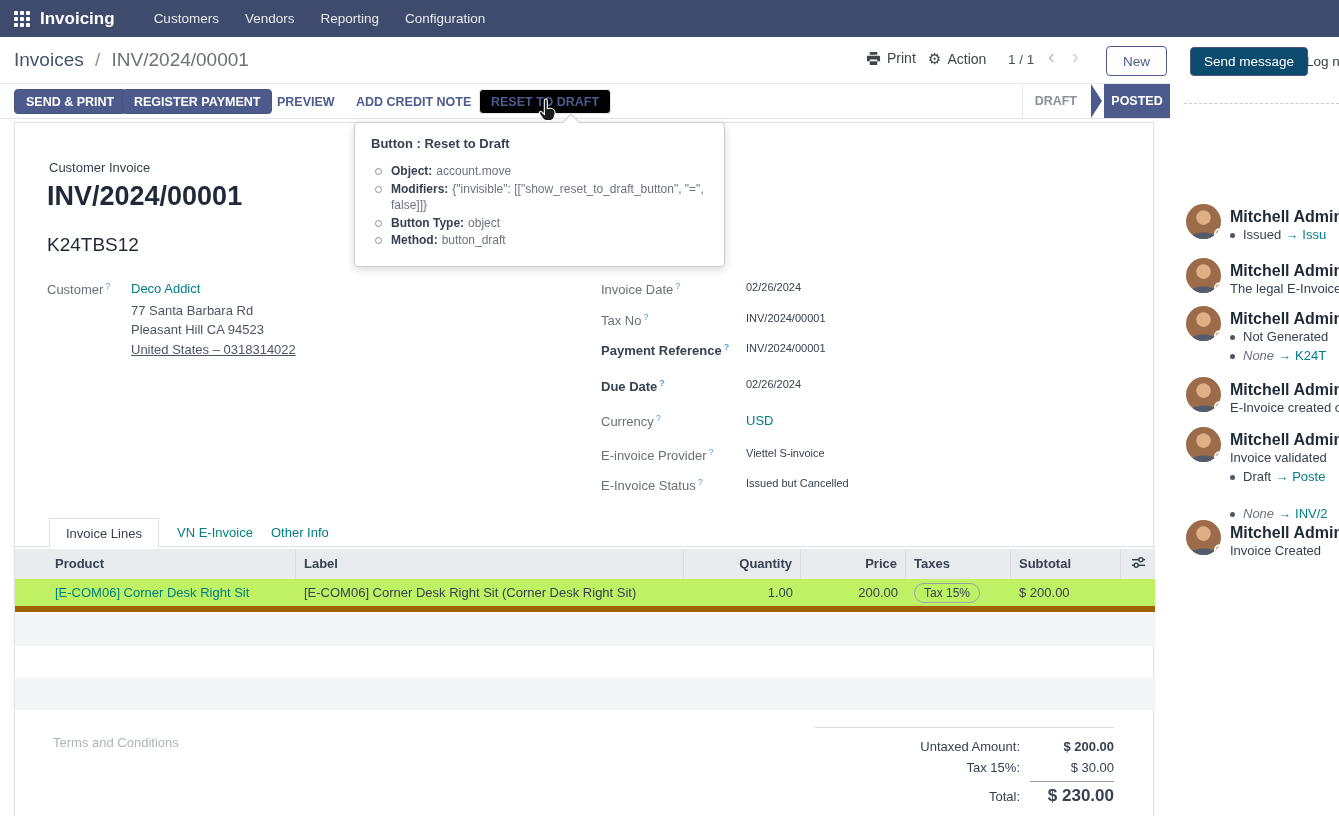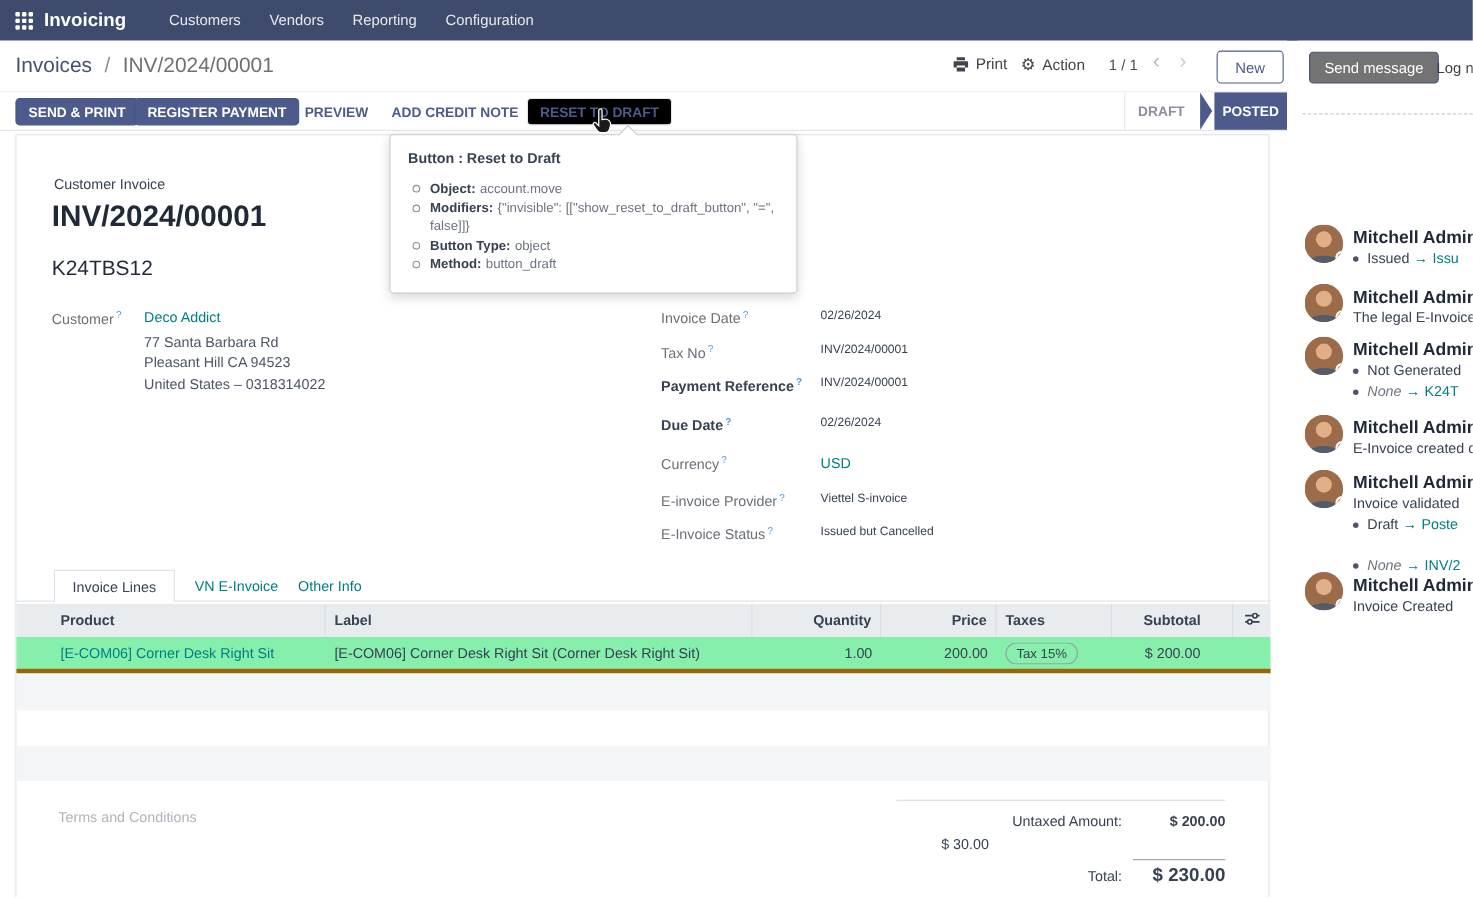--- a/index.html
+++ b/index.html
@@ -25,21 +25,21 @@
   .cp-action { left:928px; }
   .gear-glyph { font-size:15px; color:#3f454c; }
   .pager { position:absolute; left:1008px; top:15px; font-size:13.5px; color:#4a4f55; }
   .pager-chev { position:absolute; top:8px; font-size:20px; cursor:pointer; }
   .chev-prev { left:1048px; color:#b4bac1; }
   .chev-next { left:1072px; color:#c9ced4; }
   .btn-new { position:absolute; left:1106px; top:9px; height:30px; padding:0 16px; background:#fff; border:1px solid #4c5b8c; border-radius:4px; color:#4c5b8c; font-size:13.5px; cursor:pointer; }
 
   
   .chatter { position:absolute; left:1180px; top:37px; width:159px; height:779px; background:#fff; overflow:hidden; }
-  .btn-send { position:absolute; left:10px; top:10px; height:29px; padding:0 13px; background:#737373; border:1px solid #46547f; border-radius:4px; color:#fff; font-size:13.5px; cursor:pointer; }
+  .btn-send { position:absolute; left:10px; top:10px; height:29px; padding:0 13px; background:#0c4a6e; border:1px solid #46547f; border-radius:4px; color:#fff; font-size:13.5px; cursor:pointer; }
   .log-note { position:absolute; left:126px; top:17px; font-size:13.5px; color:#3a3f44; cursor:pointer; white-space:nowrap; }
   .chatter-dash { position:absolute; left:4px; top:66px; width:155px; border-top:1px dashed #c8ccd1; }
 
   
   .statusbar { position:absolute; left:0; top:84px; width:1170px; height:35px; background:#fff; border-bottom:1px solid #e1e5e9; }
   .sb-btn { position:absolute; top:5px; height:25px; display:inline-flex; align-items:center; padding:0 11px; font-size:12.5px; font-weight:600; border-radius:4px; cursor:pointer; white-space:nowrap; }
   .sb-primary { background:#4c5b8c; border:1px solid #46547f; color:#fff; }
   .sb-link { color:#4c5b8c; background:transparent; }
   .sb-link-hover { color:#4c5b8c; background:#000000; border:1px solid #e4e6e9; }
   .b-send { left:14px; } .b-register { left:122px; } .b-preview { left:266px; } .b-credit { left:345px; } .b-reset { left:479px; }
@@ -57,39 +57,39 @@
   .help-sup { color:#5a9bd5; font-size:9px; vertical-align:super; margin-left:2px; }
   .fld-label { color:#6a7078; font-size:13px; }
   .fld-label-bold { color:#374151; font-weight:700; }
   .fld-value { color:#374151; font-size:11px; }
   .link-teal { color:#017e84; cursor:pointer; }
 
   .cust-label { position:absolute; left:32px; top:158px; }
   .cust-name  { position:absolute; left:116px; top:158px; }
   .cust-a0 { position:absolute; left:116px; top:180px; color:#4b5563; }
   .cust-a1 { position:absolute; left:116px; top:199px; color:#4b5563; }
-  .cust-a2 { position:absolute; left:116px; top:219px; color:#4b5563; }
+  .cust-a2 { position:absolute; left:116px; top:219px; color:#4b5563;text-decoration:underline; }
 
   .f-row { position:absolute; left:586px; width:520px; }
   .f-val { position:absolute; left:145px; top:0; }
   .fr-0{top:158px} .fr-1{top:189px} .fr-2{top:219px} .fr-3{top:255px} .fr-4{top:290px} .fr-5{top:324px} .fr-6{top:354px}
 
   
   .tabs { position:absolute; left:0; top:395px; width:1140px; height:29px; border-bottom:1px solid #dee2e6; }
   .tab { position:absolute; top:0; height:29px; display:flex; align-items:center; padding:0 16px; font-size:13px; cursor:pointer; }
   .tab-active { left:34px; background:#fff; border:1px solid #dee2e6; border-bottom:1px solid #fff; color:#374151; height:30px; }
   .tab-1 { left:146px; color:#017e84; }
   .tab-2 { left:240px; color:#017e84; }
 
   
   .inv-table { position:absolute; left:0; top:426px; width:1140px; }
   .t-head { display:flex; background:#e9ecef; height:30px; align-items:center; font-weight:600; color:#374151; }
-  .t-row { display:flex; background:#86efac; height:33px; align-items:center; border-bottom:4px solid #a16207; }
+  .t-row { display:flex; background:#bef264; height:33px; align-items:center; border-bottom:6px solid #a16207; }
   .c { padding:0 8px; overflow:hidden; white-space:nowrap; }
-  .c-handle{width:32px;} .c-product{width:249px;} .c-label{width:388px;} .c-qty{width:117px;text-align:right;} .c-price{width:105px;text-align:right;} .c-tax{width:105px;} .c-sub{width:110px;text-align:center;} .c-gear{width:34px;text-align:center;}
+  .c-handle{width:32px;} .c-product{width:249px;} .c-label{width:388px;} .c-qty{width:117px;text-align:right;} .c-price{width:105px;text-align:right;} .c-tax{width:105px;} .c-sub{width:110px;text-align:left;} .c-gear{width:34px;text-align:center;}
   .t-head .c-product,.t-head .c-label,.t-head .c-qty,.t-head .c-price,.t-head .c-tax,.t-head .c-sub { border-right:1px solid #d9dde1; height:30px; line-height:30px; }
   .tax-pill { display:inline-block; border:1px solid #99a1a9; border-radius:11px; padding:0 9px; line-height:18px; font-size:12px; color:#374151; }
   .stripe { position:absolute; left:0; width:1140px; height:32px; background:#f3f5f7; }
   .stripe-1 { top:491px; } .stripe-2 { top:555px; }
 
   
   .terms { position:absolute; left:38px; top:612px; color:#aeb4bb; cursor:pointer; }
   .totals { position:absolute; left:800px; top:604px; width:299px; }
   .totals-topline { border-top:1px solid #d8dbdf; margin-bottom:8px; }
   .tot-row { display:flex; align-items:baseline; line-height:21px; }
@@ -267,20 +267,21 @@
     <div class="stripe stripe-2"></div>
 
     <div class="terms">Terms and Conditions</div>
     <div class="totals">
       <div class="totals-topline"></div>
       <div class="tot-row">
         <span class="tot-label">Untaxed Amount:</span>
         <span class="tot-val bold">$ 200.00</span>
       </div>
       <div class="tot-row">
+        <span class="tot-label">Tax 15%:</span>
         <span class="tot-val">$ 30.00</span>
       </div>
       <div class="tot-row">
         <span class="tot-label">Total:</span>
         <span class="tot-total-val">$ 230.00</span>
       </div>
     </div>
   </div>
 
   <div class="tooltip">

